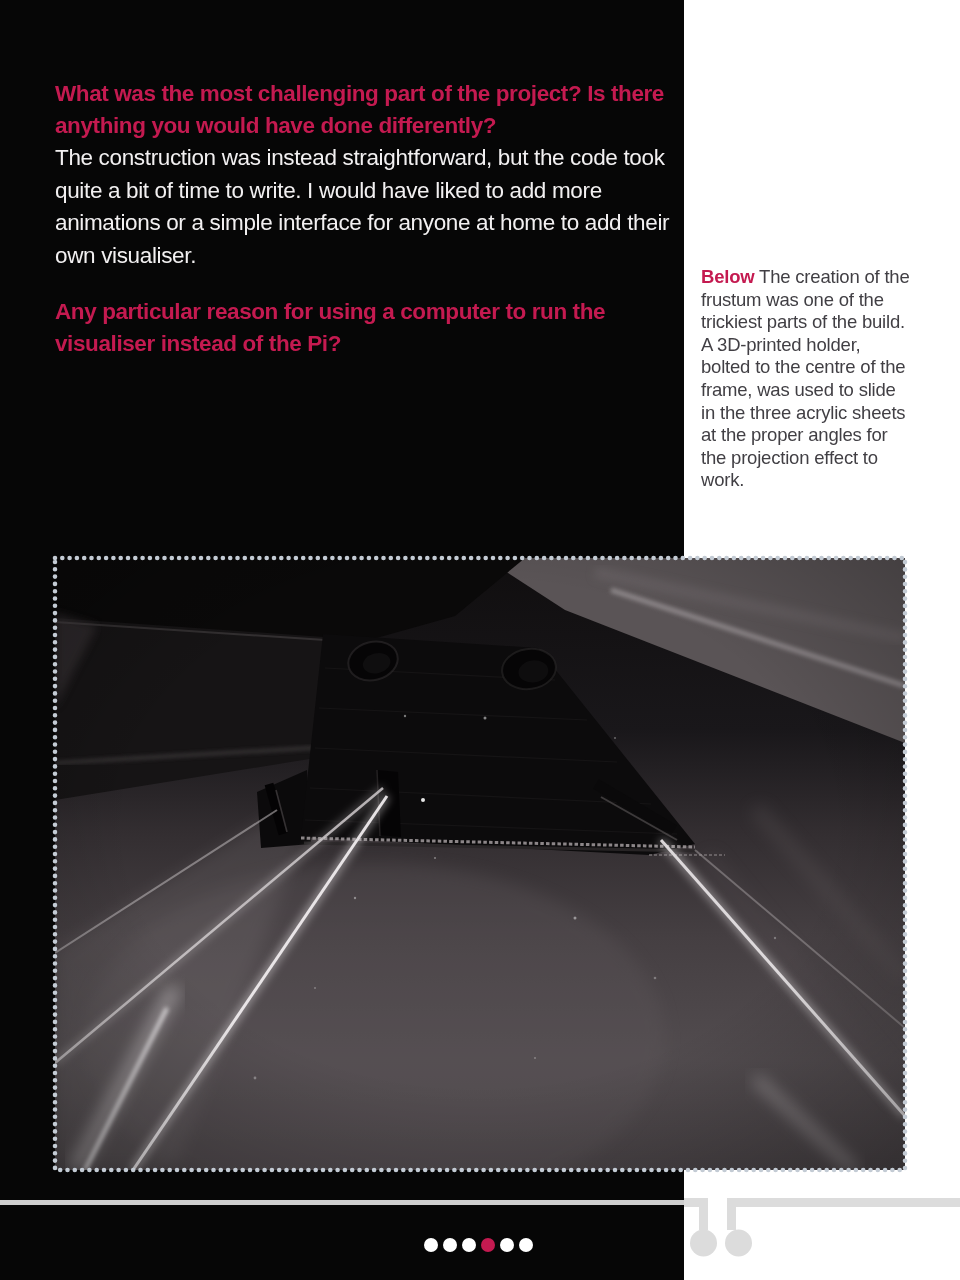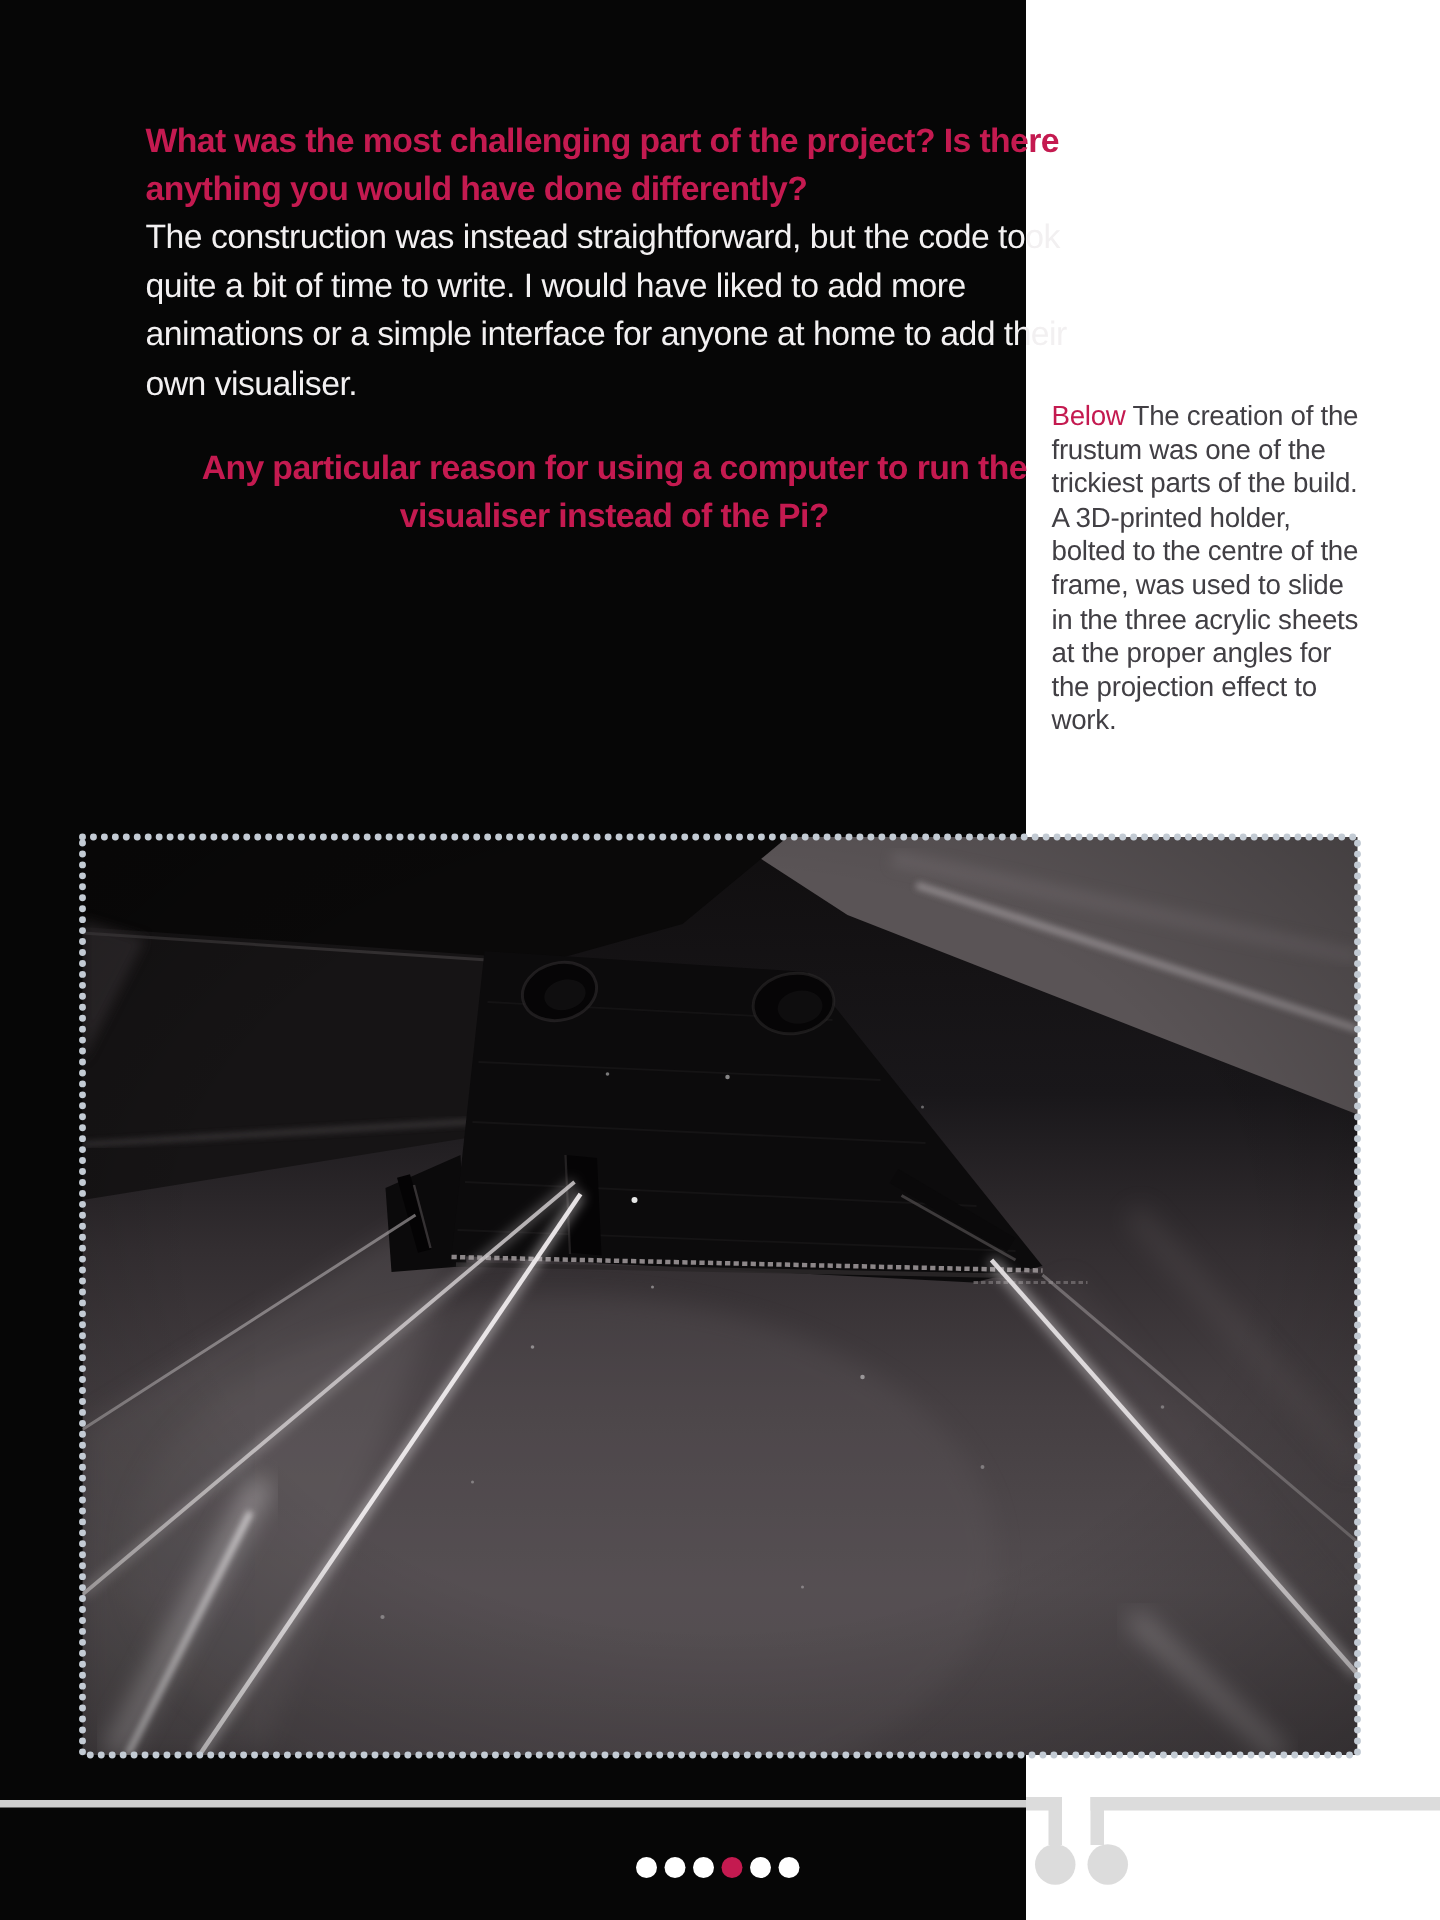--- a/index.html
+++ b/index.html
@@ -20,40 +20,40 @@
     width:960px;height:1280px;
     background:var(--page-bg);
     overflow:hidden;
     font-family:"Liberation Sans","DejaVu Sans",sans-serif;
   }
   .black-panel{
     position:absolute;left:0;top:0;width:684px;height:1280px;
     background:var(--panel);
   }
   .qa{
-    position:absolute;left:55px;top:78px;width:625px;margin-left:42px;
-  }
-  .qa-item + .qa-item{margin-top:24px;text-align:center;}
+    position:absolute;left:55px;top:78px;width:625px;
+  }
+  .qa-item + .qa-item{margin-top:24px;}
   .question{
     color:var(--accent);
     font-size:22.5px;font-weight:bold;
     line-height:32px;letter-spacing:-0.4px;
   }
   .answer{
     color:var(--body-text);
     font-size:22.5px;font-weight:normal;
     line-height:32.5px;letter-spacing:-0.35px;
   }
   .caption{
     position:absolute;left:701px;top:266px;width:212px;
     color:var(--caption-text);
     font-size:18.5px;line-height:22.6px;letter-spacing:-0.2px;
   }
   .caption .cap-label{
-    color:var(--accent);font-weight:normal;
+    color:var(--accent);font-weight:bold;
   }
   .photo-wrap{
     position:absolute;left:55px;top:558px;width:850px;height:612px;
   }
   .photo-wrap svg.photo{position:absolute;left:0;top:0;display:block;}
   .photo-wrap svg.dotted{position:absolute;left:-6px;top:-6px;pointer-events:none;}
   .rule-thin{
     position:absolute;left:0;top:1200px;width:703px;height:5px;
     background:var(--rule);
   }

